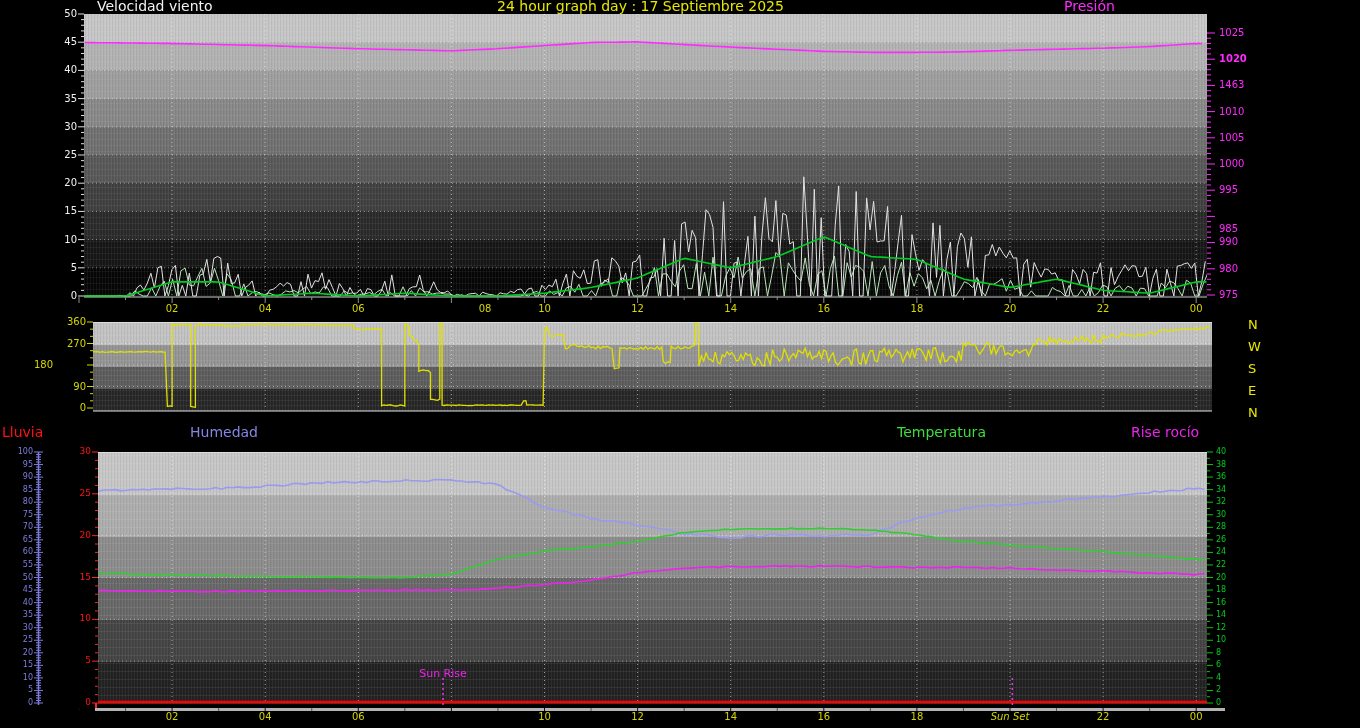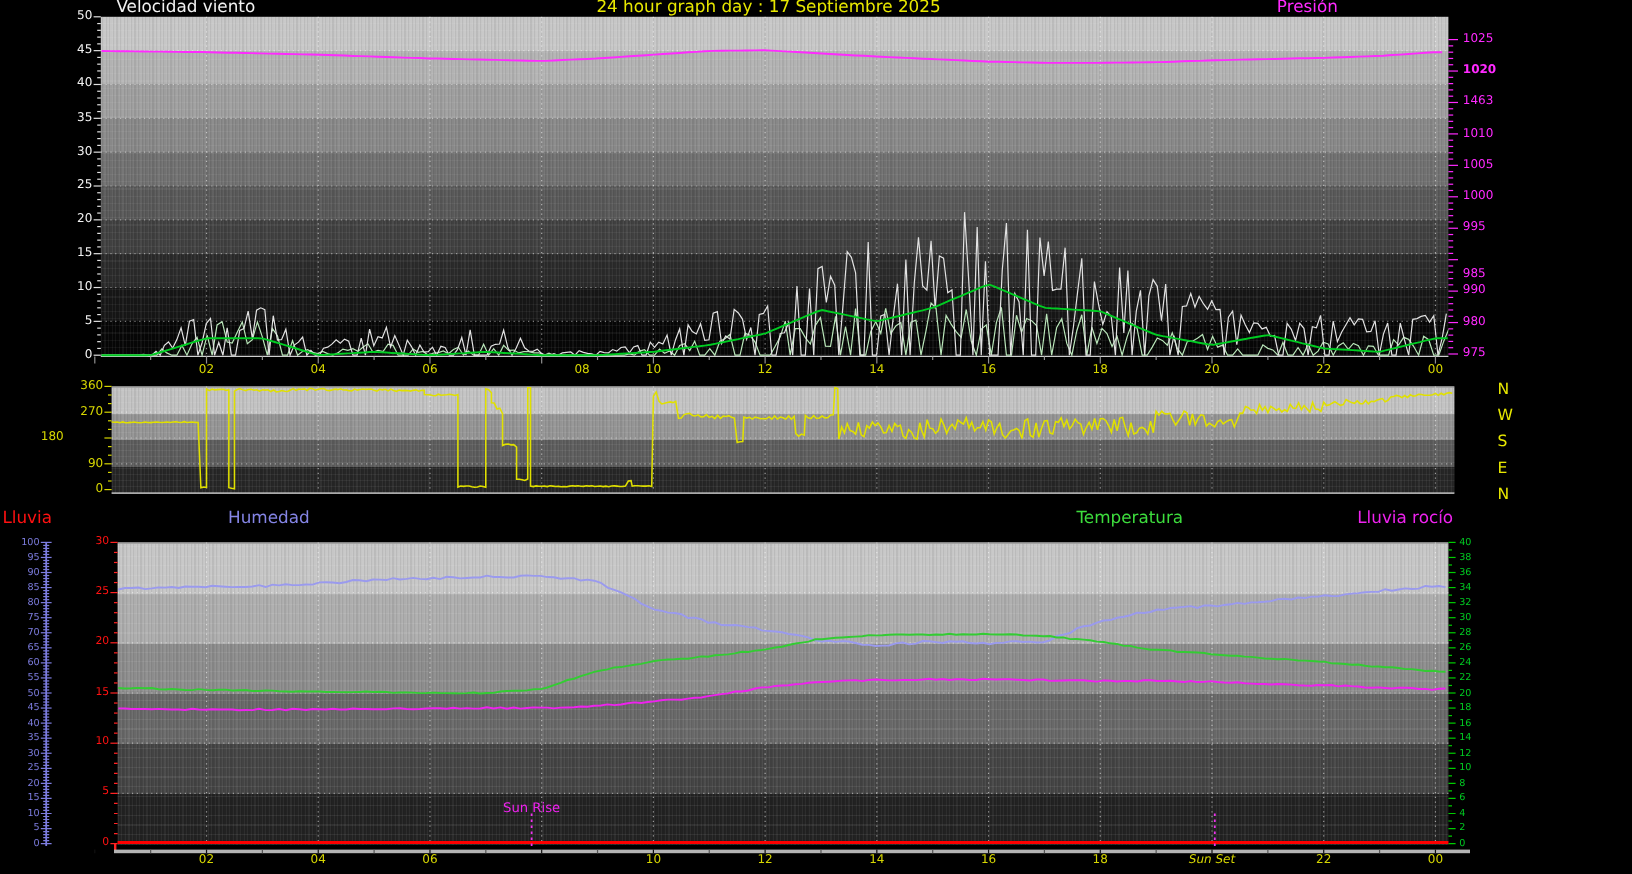--- a/index.html
+++ b/index.html
@@ -469,21 +469,21 @@
       <path d="M98.6 590.3L104.1 590.4L109.7 590.8L115.3 590.8L120.9 590.8L126.5 591.1L132.1 590.7L137.7 591.0L143.2 591.3L148.8 591.3L154.4 591.6L160.0 590.6L165.6 591.3L171.2 591.4L176.8 591.0L182.3 591.2L187.9 591.3L193.5 591.3L199.1 591.9L204.7 591.6L210.3 591.8L215.9 590.7L221.4 591.8L227.0 591.6L232.6 590.9L238.2 591.9L243.8 590.7L249.4 591.1L255.0 591.7L260.5 590.9L266.1 591.0L271.7 591.3L277.3 590.6L282.9 591.2L288.5 591.2L294.1 590.4L299.6 590.9L305.2 590.8L310.8 591.0L316.4 591.0L322.0 591.1L327.6 590.3L333.2 590.2L338.7 590.8L344.3 591.1L349.9 590.9L355.5 590.4L361.1 590.2L366.7 590.2L372.3 590.6L377.9 589.8L383.4 590.5L389.0 590.1L394.6 590.5L400.2 590.4L405.8 589.4L411.4 590.4L417.0 589.5L422.5 590.6L428.1 589.6L433.7 590.5L439.3 590.0L444.9 589.5L450.5 589.7L456.1 589.7L461.6 590.3L467.2 589.7L472.8 589.6L478.4 589.4L484.0 588.7L489.6 588.9L495.2 588.1L500.7 587.9L506.3 587.0L511.9 587.6L517.5 587.1L523.1 586.0L528.7 585.3L534.3 585.8L539.8 585.0L545.4 584.5L551.0 583.6L556.6 583.0L562.2 583.0L567.8 583.1L573.4 582.2L578.9 581.5L584.5 581.2L590.1 580.1L595.7 579.3L601.3 578.4L606.9 577.8L612.5 576.3L618.0 576.3L623.6 575.4L629.2 573.8L634.8 572.8L640.4 572.8L646.0 571.6L651.6 571.3L657.2 571.0L662.7 570.2L668.3 569.9L673.9 569.0L679.5 568.6L685.1 568.4L690.7 568.1L696.3 567.7L701.8 567.2L707.4 567.0L713.0 566.8L718.6 567.6L724.2 566.6L729.8 566.3L735.4 566.6L740.9 567.0L746.5 567.0L752.1 566.7L757.7 566.6L763.3 566.8L768.9 566.3L774.5 565.7L780.0 566.4L785.6 565.8L791.2 566.6L796.8 566.0L802.4 566.0L808.0 566.6L813.6 566.7L819.1 565.6L824.7 566.0L830.3 566.3L835.9 566.0L841.5 566.0L847.1 566.4L852.7 566.7L858.2 567.1L863.8 566.2L869.4 566.3L875.0 567.4L880.6 567.3L886.2 567.1L891.8 566.9L897.3 566.8L902.9 566.9L908.5 567.5L914.1 568.0L919.7 567.0L925.3 567.3L930.9 567.9L936.5 567.4L942.0 567.5L947.6 567.9L953.2 566.9L958.8 566.9L964.4 567.5L970.0 567.5L975.6 567.3L981.1 567.9L986.7 568.4L992.3 567.5L997.9 568.4L1003.5 568.2L1009.1 567.6L1014.7 568.3L1020.2 568.8L1025.8 569.0L1031.4 568.6L1037.0 569.4L1042.6 569.7L1048.2 570.0L1053.8 570.0L1059.3 570.4L1064.9 570.0L1070.5 570.2L1076.1 570.5L1081.7 571.0L1087.3 571.3L1092.9 571.4L1098.4 570.8L1104.0 571.0L1109.6 570.9L1115.2 572.0L1120.8 571.3L1126.4 571.8L1132.0 572.1L1137.5 572.9L1143.1 573.1L1148.7 572.8L1154.3 573.3L1159.9 573.7L1165.5 573.0L1171.1 573.1L1176.6 573.3L1182.2 574.1L1187.8 574.1L1193.4 574.9L1199.0 574.0L1204.6 573.8" fill="none" stroke="#ee22ee" stroke-width="1.6" clip-path="url(#c3)"></path>
     </svg>
 
   <div class="abs hdr wht" style="left:97px;top:-2px;">Velocidad viento</div>
   <div class="abs hdr yel" style="left:497px;top:-2px;">24 hour graph day : 17 Septiembre 2025</div>
   <div class="abs hdr mag" style="left:1064px;top:-2px;">Presión</div>
 
   <div class="abs hdr red" style="left:2px;top:424px;">Lluvia</div>
   <div class="abs hdr humt" style="left:190px;top:424px;">Humedad</div>
   <div class="abs hdr pgrn" style="left:897px;top:424px;">Temperatura</div>
-  <div class="abs hdr dew" style="left:1131px;top:424px;">Lluvia rocío</div>
+  <div class="abs hdr dew" style="left:1131px;top:424px;">Rise rocío</div>
 
   <div class="compass">
     <span style="top:317px;">N</span>
     <span style="top:339px;">W</span>
     <span style="top:361px;">S</span>
     <span style="top:383px;">E</span>
     <span style="top:405px;">N</span>
   </div>
 
   <div class="abs t11 dew" style="left:403px;top:667px;width:80px;text-align:center;">Sun Rise</div>

